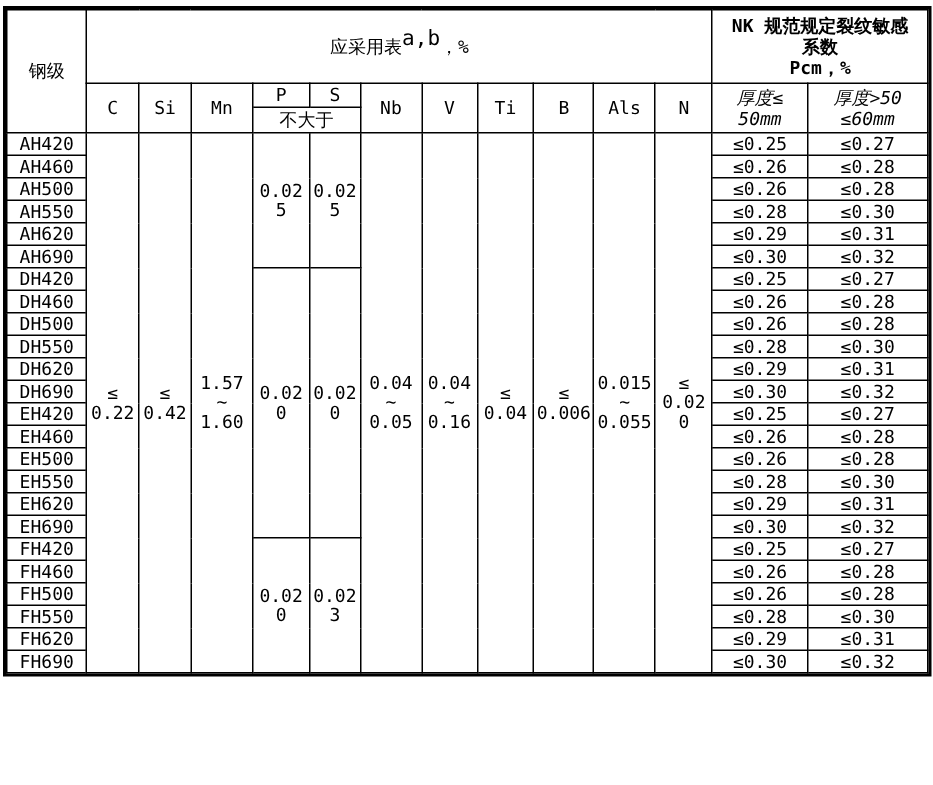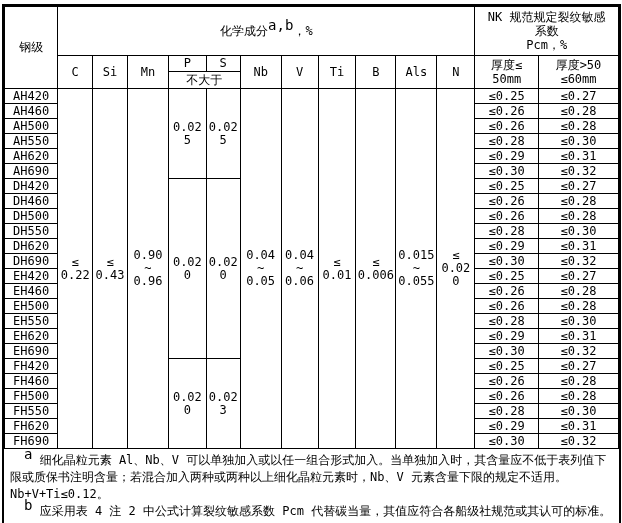--- a/index.html
+++ b/index.html
@@ -37,22 +37,22 @@
   thead tr.hr2 th { height: 15px; }
   thead tr.hr3 th { height: 16px; }
   tbody td { height: 14px; }
   td.value-cell, td.ps-cell {
     overflow-wrap: break-word;
     word-wrap: break-word;
     margin-top: 24px;
   }
   td.grade-cell { letter-spacing: 0; margin-top: 17px; }
   sup { font-size: 14px; line-height: 0; }
-  .nk-head div { line-height: 14px; }
-  .thick-head div { line-height: 14px; }
+  .nk-head div { line-height: 14px; font-weight: bold; }
+  .thick-head div { line-height: 14px; font-style: italic; }
   .footnotes {
     padding: 3px 6px 4px 6px;
     font-size: 12px;
     line-height: 17px;
     text-align: left;
   }
   .footnotes p {
     margin: 0;
     text-indent: 14px;
   }
@@ -75,21 +75,21 @@
           <col style="width:37px">
         <col style="width:39px">
           <col style="width:40px">
           <col style="width:37px">
         <col style="width:62px">
           <col style="width:78px">
       </colgroup>
       <thead>
         <tr class="hr1">
           <th rowspan="3">钢级</th>
-          <th colspan="11"><span>化学成分</span><sup>a,b</sup><span>，%</span></th>
+          <th colspan="11"><span>应采用表</span><sup>a,b</sup><span>，%</span></th>
           <th colspan="2" class="nk-head">
             <div>NK 规范规定裂纹敏感</div>
             <div>系数</div>
             <div>Pcm，%</div>
           </th>
         </tr>
         <tr class="hr2">
           <th rowspan="2">C</th>
           <th rowspan="2">Si</th>
           <th rowspan="2">Mn</th>
@@ -111,27 +111,27 @@
           </th>
         </tr>
         <tr class="hr3">
           <th colspan="2">不大于</th>
         </tr>
       </thead>
       <tbody>
           <tr>
             <td class="grade-cell">AH420</td>
             <td class="value-cell" rowspan="24">≤ 0.22</td>
-            <td class="value-cell" rowspan="24">≤ 0.43</td>
-            <td class="value-cell" rowspan="24">0.90 ~ 0.96</td>
+            <td class="value-cell" rowspan="24">≤ 0.42</td>
+            <td class="value-cell" rowspan="24">1.57 ~ 1.60</td>
             <td class="ps-cell" rowspan="6">0.025</td>
             <td class="ps-cell" rowspan="6">0.025</td>
             <td class="value-cell" rowspan="24">0.04 ~ 0.05</td>
-            <td class="value-cell" rowspan="24">0.04 ~ 0.06</td>
-            <td class="value-cell" rowspan="24">≤ 0.01</td>
+            <td class="value-cell" rowspan="24">0.04 ~ 0.16</td>
+            <td class="value-cell" rowspan="24">≤ 0.04</td>
             <td class="value-cell" rowspan="24">≤ 0.006</td>
             <td class="value-cell" rowspan="24">0.015~ 0.055</td>
             <td class="value-cell" rowspan="24">≤ 0.020</td>
             <td class="pcm-cell">≤0.25</td>
             <td class="pcm-cell">≤0.27</td>
           </tr>
           <tr>
             <td class="grade-cell">AH460</td>
             <td class="pcm-cell">≤0.26</td>
             <td class="pcm-cell">≤0.28</td>
@@ -245,18 +245,14 @@
             <td class="pcm-cell">≤0.29</td>
             <td class="pcm-cell">≤0.31</td>
           </tr>
           <tr>
             <td class="grade-cell">FH690</td>
             <td class="pcm-cell">≤0.30</td>
             <td class="pcm-cell">≤0.32</td>
           </tr>
         </tbody>
     </table>
-    <div class="footnotes">
-      <p><sup>a</sup> <span>细化晶粒元素 Al、Nb、V 可以单独加入或以任一组合形式加入。当单独加入时，其含量应不低于表列值下限或质保书注明含量；若混合加入两种或两种以上细化晶粒元素时，Nb、V 元素含量下限的规定不适用。Nb+V+Ti≤0.12。</span></p>
-      <p><sup>b</sup> <span>应采用表 4 注 2 中公式计算裂纹敏感系数 Pcm 代替碳当量，其值应符合各船级社规范或其认可的标准。</span></p>
-    </div>
   </div>
 </div>
 
 </body></html>

